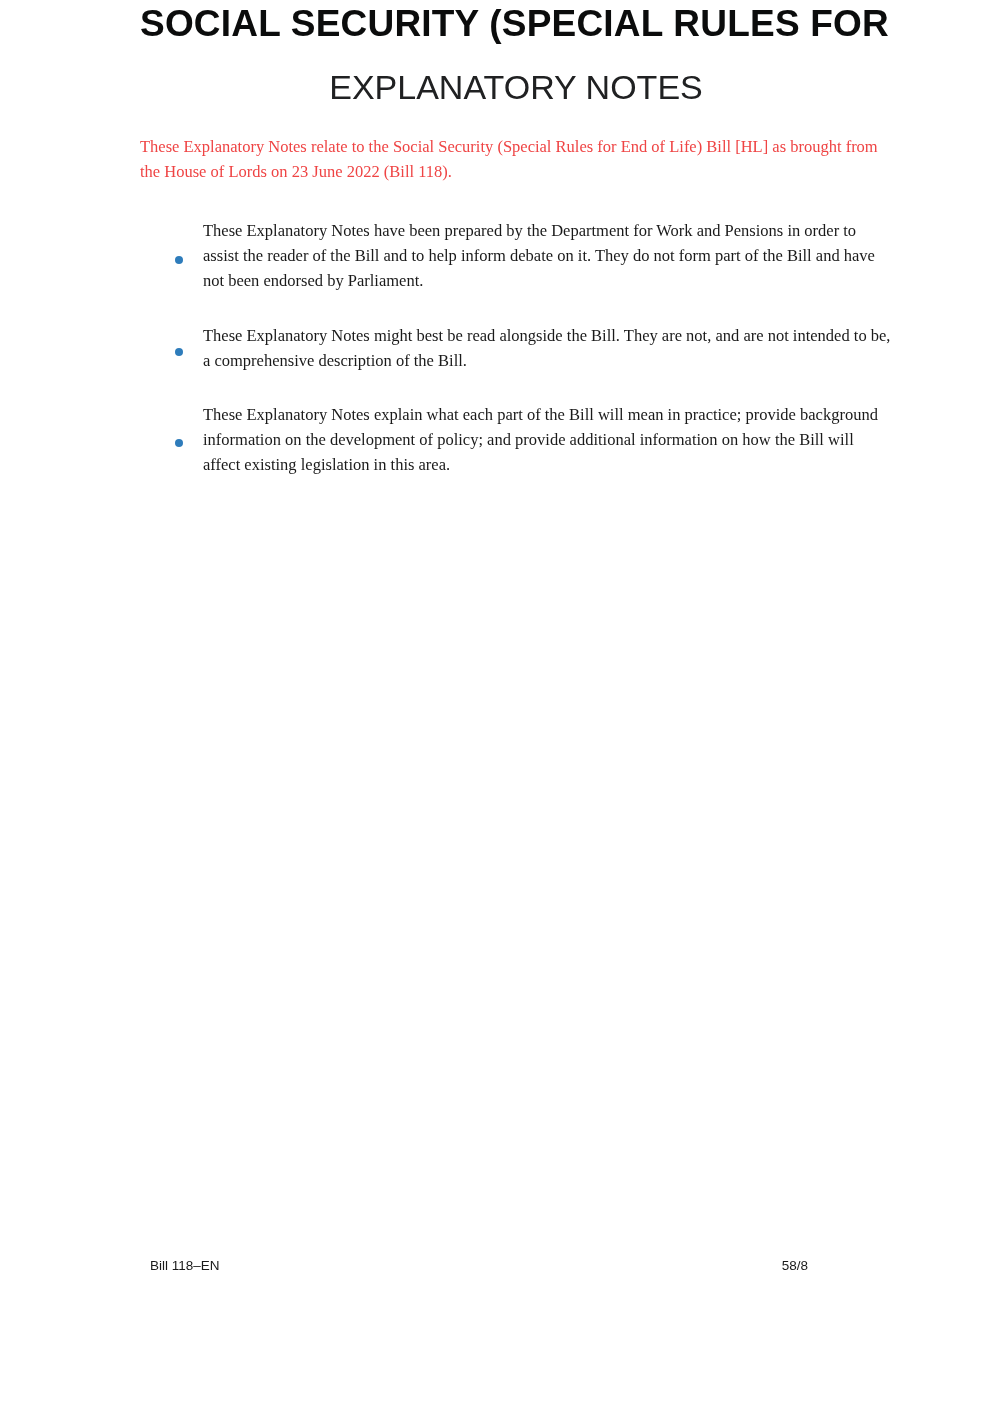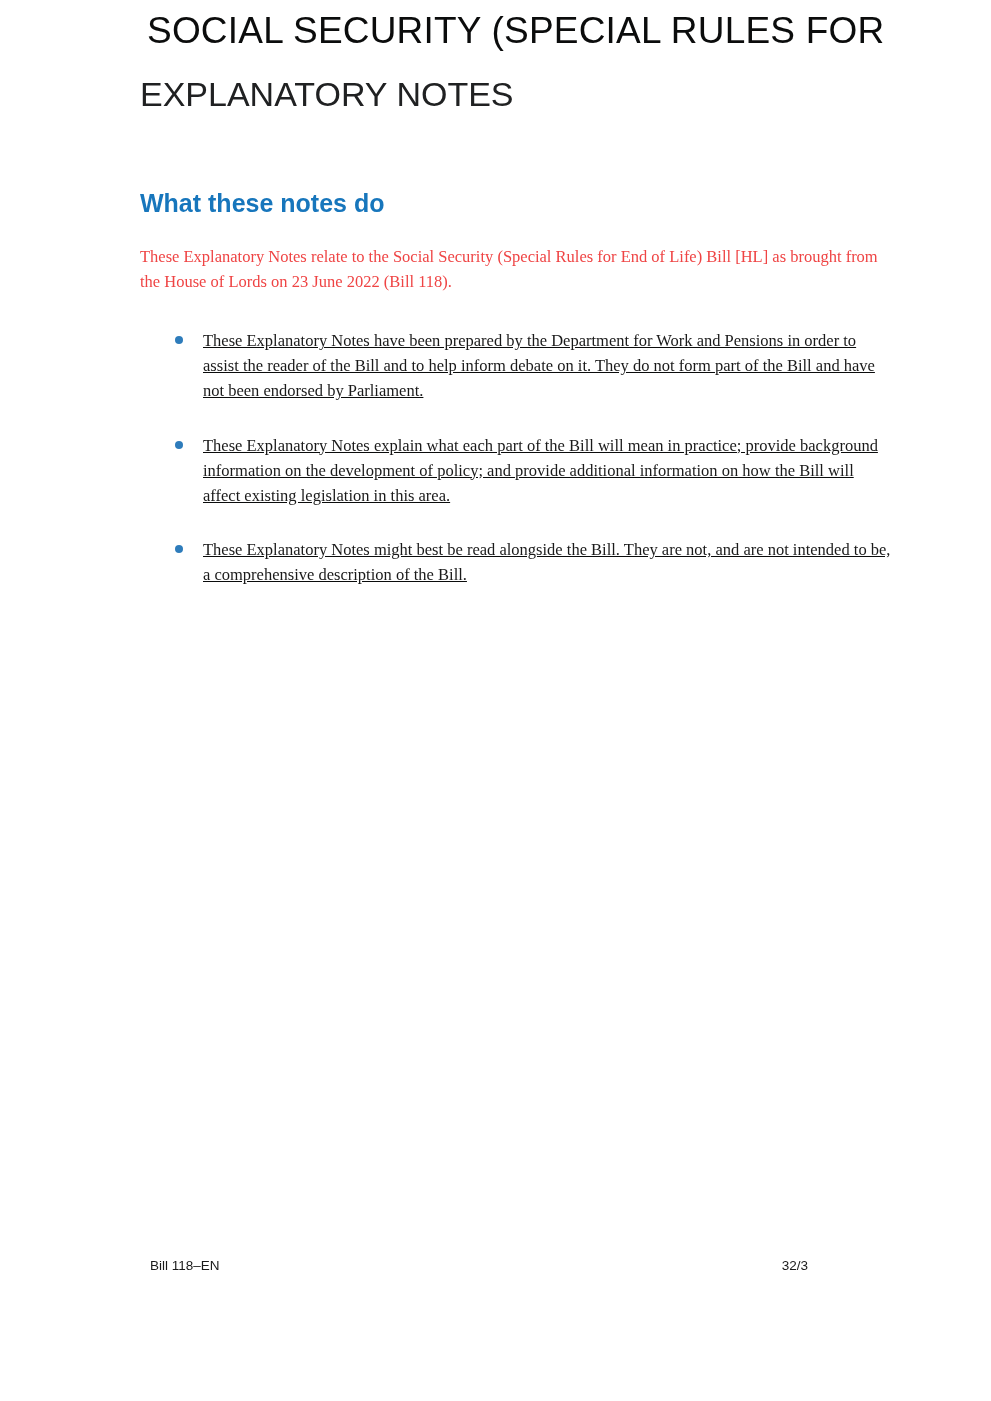--- a/index.html
+++ b/index.html
@@ -16,35 +16,36 @@
     background: #ffffff;
     overflow: hidden;
   }
   .content {
     position: absolute;
     left: 140px;
     top: 0;
     width: 752px;
   }
   .doc-title {
-    margin: 7px;
+    margin: 0;
     font-size: 37px;
-    font-weight: 400;
+    font-weight: 700;
     line-height: 1.28;
     letter-spacing: 0.2px;
     color: #0b0c0c;
   }
   .doc-title span { display: block; }
   .doc-subtitle {
     margin: 0;
     margin-top: 20px;
     font-size: 34px;
     font-weight: 400;
     line-height: 1.2;
     color: #202122;
+    text-align: center;
   }
   .section-heading {
     margin: 0;
     margin-top: 74px;
     font-size: 25px;
     font-weight: 700;
     color: #1776bc;
   }
   .intro {
     margin: 0;
@@ -56,24 +57,23 @@
     width: 750px;
   }
   .bullet-list {
     list-style: none;
     margin: 0;
     margin-top: 34px;
     padding: 0;
   }
   .bullet-item {
     display: flex;
-    align-items: flex-start;
+    align-items: center;
     margin-left: 35px;
     margin-bottom: 29px;
-    text-decoration: underline;
   }
   .bullet-dot {
     flex: 0 0 auto;
     width: 8px;
     height: 8px;
     border-radius: 50%;
     background: #2e7cbb;
     margin-top: 8px;
     margin-right: 20px;
   }
@@ -100,38 +100,37 @@
 
 <div class="page">
   <div class="content">
 
     <h1 class="doc-title">
       <span>SOCIAL SECURITY (SPECIAL RULES FOR</span>
     </h1>
 
     <h2 class="doc-subtitle">EXPLANATORY NOTES</h2>
 
-    <h3 class="section-heading">What these notes do</h3>
 
     <p class="intro">These Explanatory Notes relate to the Social Security (Special Rules for End of Life) Bill [HL] as brought from the House of Lords on 23 June 2022 (Bill 118).</p>
 
     <ul class="bullet-list">
       <li class="bullet-item">
         <span class="bullet-dot"></span>
         <span class="bullet-text">These Explanatory Notes have been prepared by the Department for Work and Pensions in order to assist the reader of the Bill and to help inform debate on it. They do not form part of the Bill and have not been endorsed by Parliament.</span>
       </li>
       <li class="bullet-item">
         <span class="bullet-dot"></span>
-        <span class="bullet-text">These Explanatory Notes explain what each part of the Bill will mean in practice; provide background information on the development of policy; and provide additional information on how the Bill will affect existing legislation in this area.</span>
+        <span class="bullet-text">These Explanatory Notes might best be read alongside the Bill. They are not, and are not intended to be, a comprehensive description of the Bill.</span>
       </li>
       <li class="bullet-item">
         <span class="bullet-dot"></span>
-        <span class="bullet-text">These Explanatory Notes might best be read alongside the Bill. They are not, and are not intended to be, a comprehensive description of the Bill.</span>
+        <span class="bullet-text">These Explanatory Notes explain what each part of the Bill will mean in practice; provide background information on the development of policy; and provide additional information on how the Bill will affect existing legislation in this area.</span>
       </li>
     </ul>
 
   </div>
 
   <div class="footer">
     <span>Bill 118–EN</span>
-    <span>32/3</span>
+    <span>58/8</span>
   </div>
 </div>
 
 </body></html>

